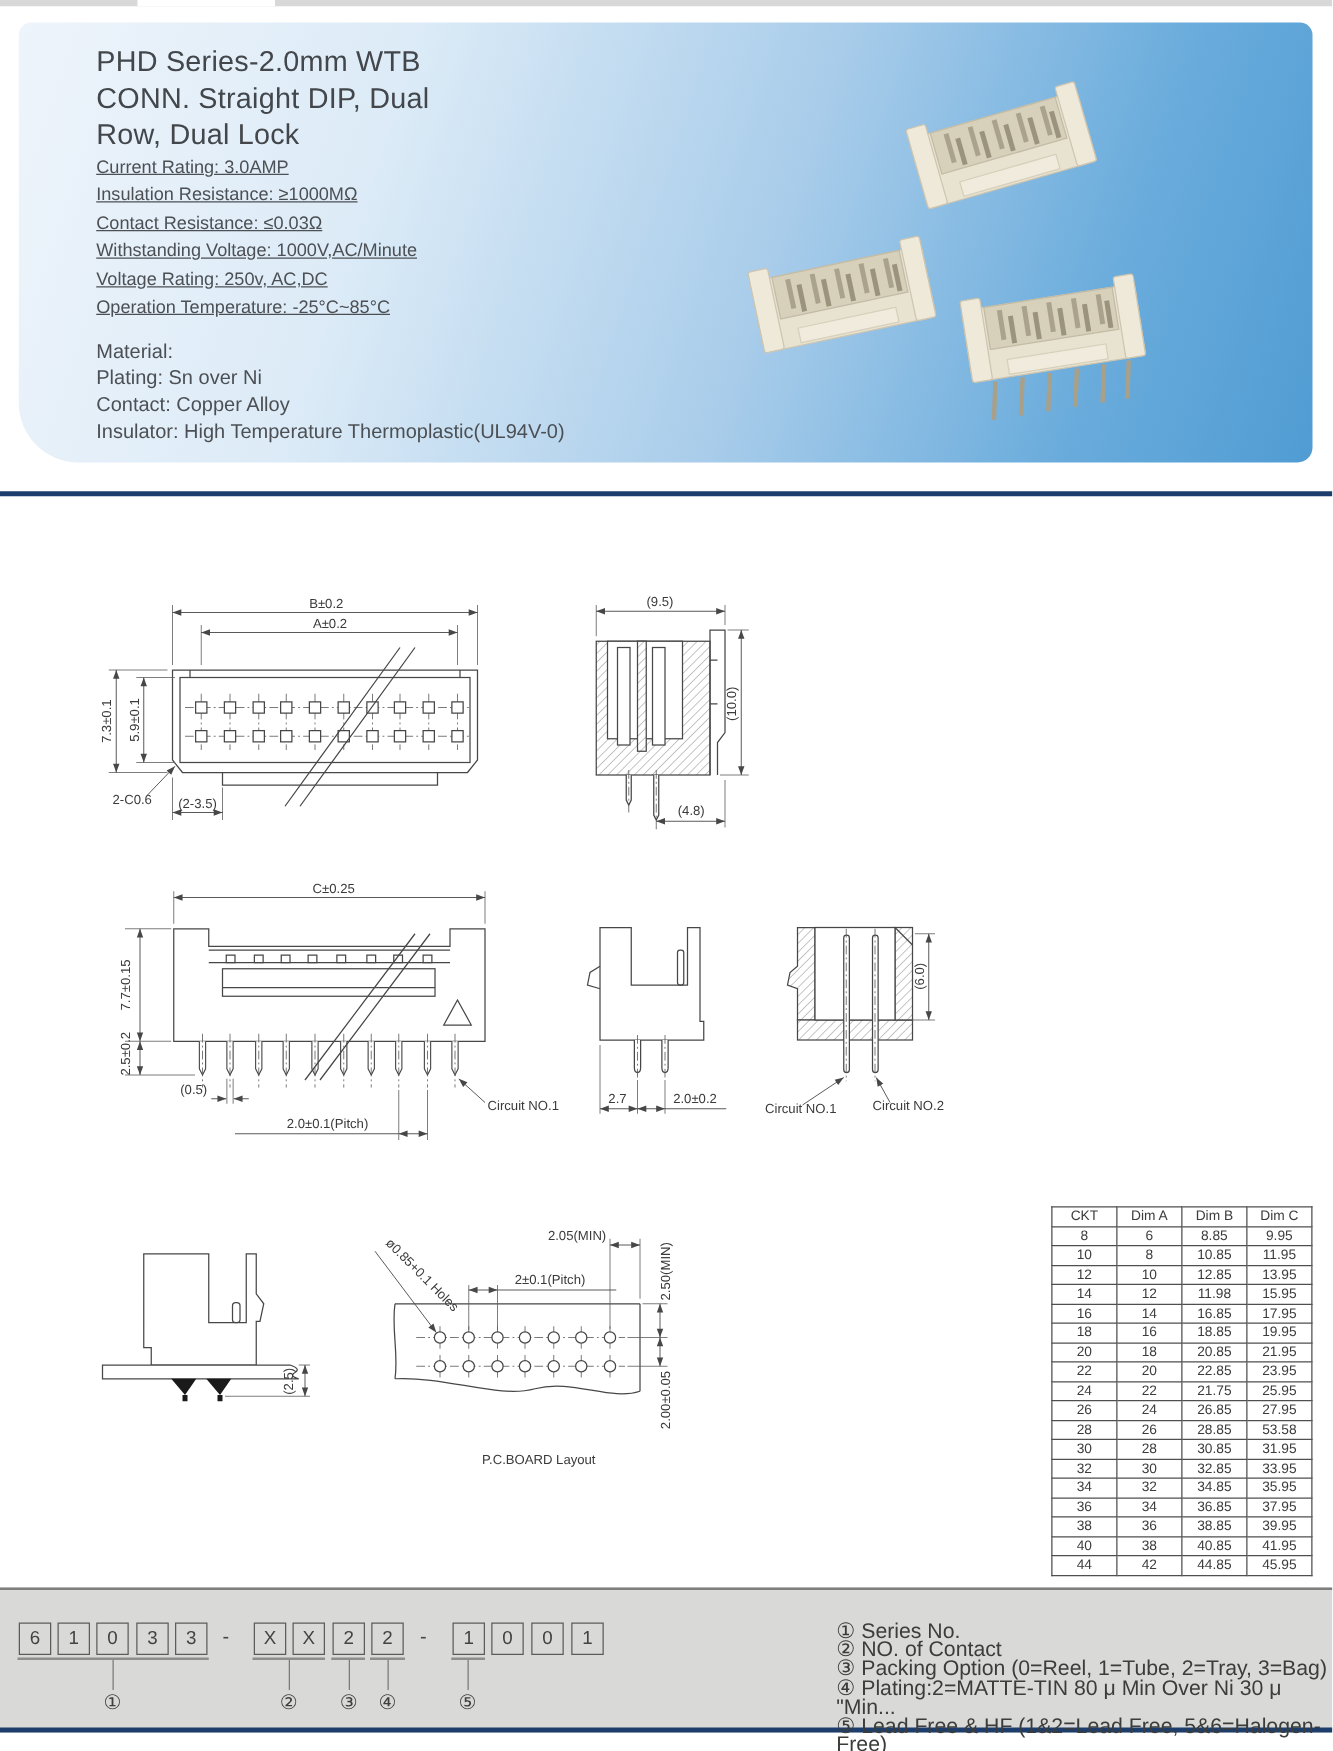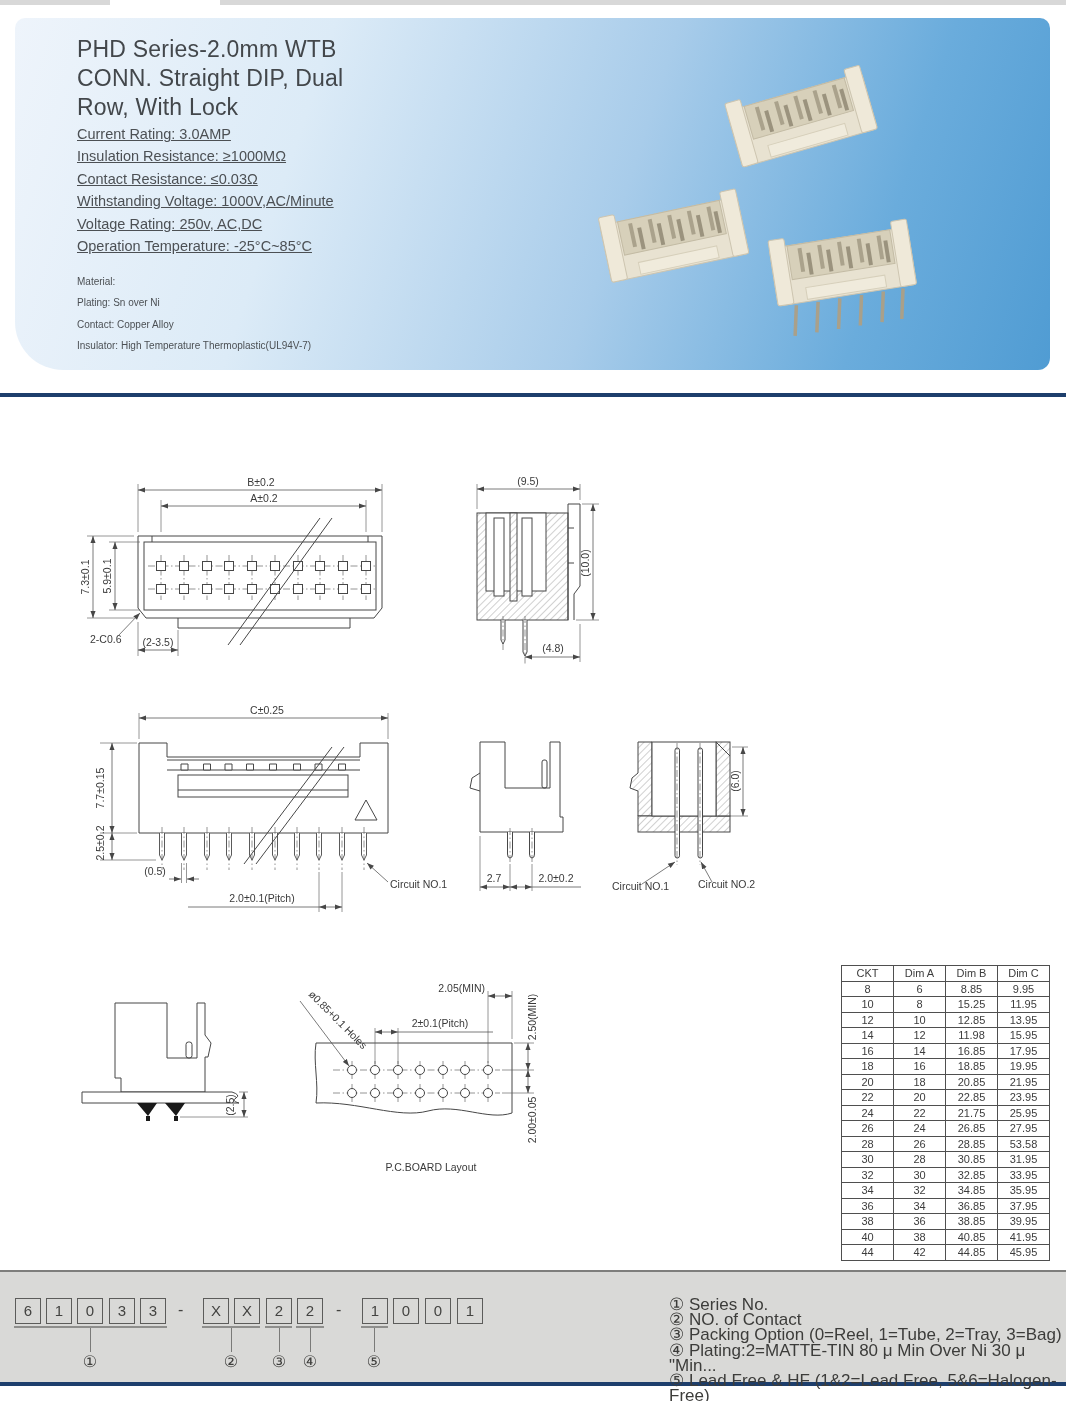--- a/index.html
+++ b/index.html
@@ -8,21 +8,21 @@
   .top-strip{position:absolute;top:0;left:0;width:100%;height:5px;background:#d8d8d8;}
   .top-strip-gap{position:absolute;top:0;left:110px;width:110px;height:5px;background:#fff;}
 
   
   .hero{position:absolute;left:15px;top:18px;width:1035px;height:352px;
         border-radius:10px 10px 12px 48px;
         background:linear-gradient(108deg,#eef4fb 0%,#dcebf7 28%,#a8ccea 58%,#6aacdc 82%,#509cd3 100%);}
   .hero-title{position:absolute;left:62px;top:17px;font-size:23px;line-height:29px;
         font-weight:400;color:#43474b;letter-spacing:.2px;}
   .spec-list{position:absolute;left:62px;top:105px;font-size:14.5px;line-height:22.4px;color:#4c5054;text-decoration:underline;}
-  .material-list{position:absolute;left:62px;top:253px;font-size:10px;line-height:21.4px;color:#4c5054;}
+  .material-list{position:absolute;left:62px;top:253px;font-size:16px;line-height:21.4px;color:#4c5054;}
 
   
   .rule{position:absolute;left:0;top:393px;width:100%;height:4px;background:#1d3e6c;}
 
   
   .draw{position:absolute;}
   .draw text{font-family:"Liberation Sans",sans-serif;font-size:10.5px;fill:#3a3a3a;}
   .ln{stroke:#474747;stroke-width:1;fill:none;}
   .lnw{stroke:#474747;stroke-width:1;fill:#fff;}
   .dim{stroke:#4f4f4f;stroke-width:0.75;fill:none;}
@@ -88,35 +88,35 @@
     </defs>
   </svg>
 
   <div class="top-strip"></div>
   <div class="top-strip-gap"></div>
 
   <section class="hero">
     <div class="hero-title">
       <div>PHD Series-2.0mm WTB</div>
       <div>CONN. Straight DIP, Dual</div>
-      <div>Row, With Lock</div>
+      <div>Row, Dual Lock</div>
     </div>
     <div class="spec-list">
         <div class="spec-line">Current Rating: 3.0AMP</div>
         <div class="spec-line">Insulation Resistance: ≥1000MΩ</div>
         <div class="spec-line">Contact Resistance: ≤0.03Ω</div>
         <div class="spec-line">Withstanding Voltage: 1000V,AC/Minute</div>
         <div class="spec-line">Voltage Rating: 250v, AC,DC</div>
         <div class="spec-line">Operation Temperature: -25°C~85°C</div>
       </div>
     <div class="material-list">
         <div class="material-line">Material:</div>
         <div class="material-line">Plating: Sn over Ni</div>
         <div class="material-line">Contact: Copper Alloy</div>
-        <div class="material-line">Insulator: High Temperature Thermoplastic(UL94V-7)</div>
+        <div class="material-line">Insulator: High Temperature Thermoplastic(UL94V-0)</div>
       </div>
 
     <svg class="draw" style="left:540px;top:22px" width="510" height="325" viewBox="0 0 510 325">
       <g transform="translate(168,58) rotate(-16)">
         <use href="#conn"></use>
       </g>
       <g transform="translate(42,172) rotate(-12)">
         <use href="#conn"></use>
       </g>
       <g transform="translate(212,195) rotate(-9)">
@@ -344,21 +344,21 @@
     <tbody>
         <tr>
           <td>8</td>
           <td>6</td>
           <td>8.85</td>
           <td>9.95</td>
         </tr>
         <tr>
           <td>10</td>
           <td>8</td>
-          <td>15.25</td>
+          <td>10.85</td>
           <td>11.95</td>
         </tr>
         <tr>
           <td>12</td>
           <td>10</td>
           <td>12.85</td>
           <td>13.95</td>
         </tr>
         <tr>
           <td>14</td>

